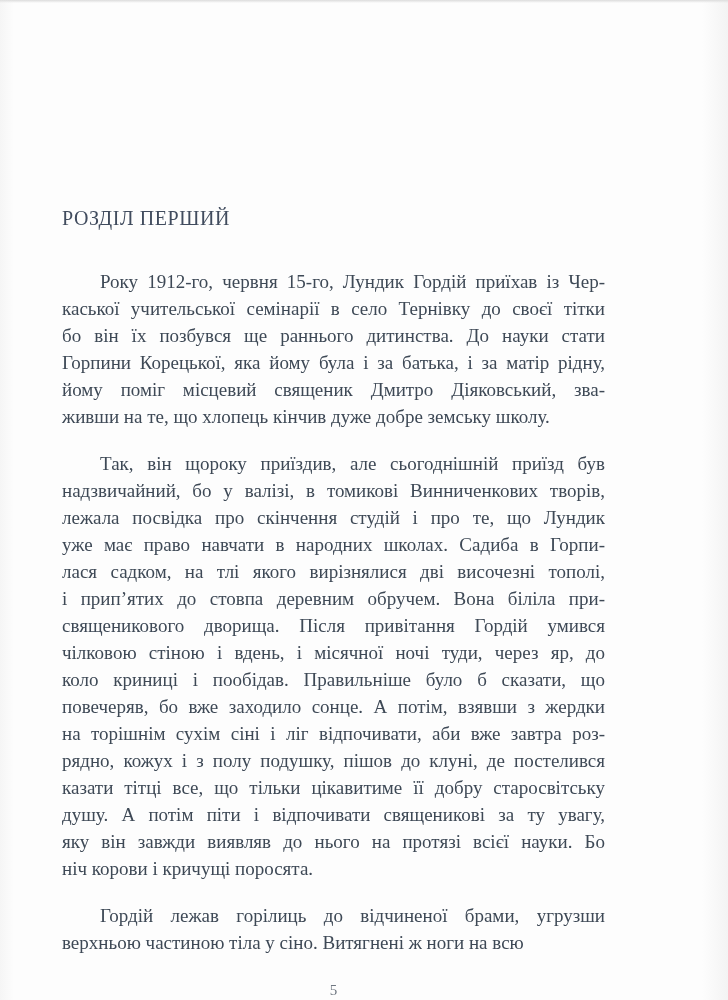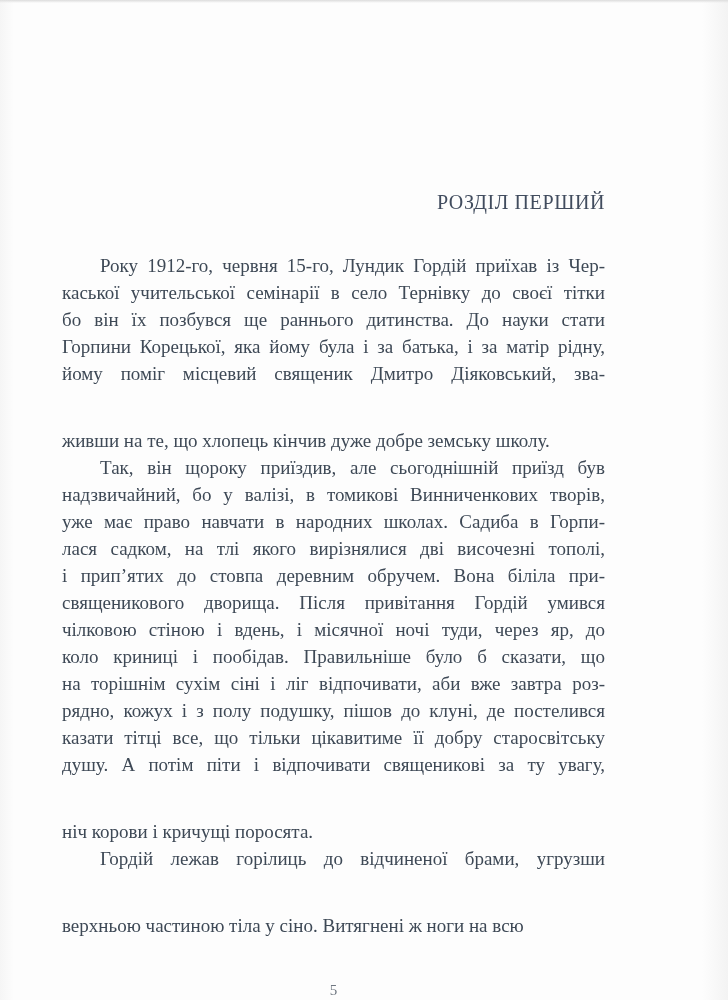--- a/index.html
+++ b/index.html
@@ -34,48 +34,48 @@
     background: linear-gradient(to right, rgba(228,228,228,0.30), rgba(255,255,255,0));
   }
   .page-content {
     position: absolute;
     left: 62px;
     top: 190px;
     width: 543px;
     color: #3e4956;
   }
   .chapter-heading {
-    text-align: right;
+    text-align: left;
     font-size: 20px;
     line-height: 24px;
     letter-spacing: 0.6px;
     color: #414c5e;
-    margin: 0 0 38px 0;
+    margin: 16px 0 38px 0;
     font-weight: normal;
   }
   .page-body {
     font-size: 19px;
     line-height: 27px;
   }
   .paragraph {
     margin: 0;
   }
   .line {
     text-align: justify;
     text-align-last: justify;
     white-space: nowrap;
     height: 27px;
     overflow: visible;
   }
   .line.first {
     text-indent: 38px;
+    margin-top: 20px;
   }
   .line.last {
     text-align-last: left;
-    margin-top: 40px;
   }
   .page-number {
     position: absolute;
     left: 62px;
     top: 979px;
     width: 543px;
     text-align: center;
     font-size: 15px;
     line-height: 22px;
     color: #6f7781;
@@ -95,30 +95,33 @@
         <div class="line first">Року 1912-го, червня 15-го, Лундик Гордій приїхав із Чер-</div>
         <div class="line">каської учительської семінарії в село Тернівку до своєї тітки</div>
         <div class="line">бо він їх позбувся ще раннього дитинства. До науки стати</div>
         <div class="line">Горпини Корецької, яка йому була і за батька, і за матір рідну,</div>
         <div class="line">йому поміг місцевий священик Дмитро Діяковський, зва-</div>
         <div class="line last">живши на те, що хлопець кінчив дуже добре земську школу.</div>
       </div>
       <div class="paragraph">
         <div class="line first">Так, він щороку приїздив, але сьогоднішній приїзд був</div>
         <div class="line">надзвичайний, бо у валізі, в томикові Винниченкових творів,</div>
+        <div class="line">лежала посвідка про скінчення студій і про те, що Лундик</div>
         <div class="line">уже має право навчати в народних школах. Садиба в Горпи-</div>
         <div class="line">лася садком, на тлі якого вирізнялися дві височезні тополі,</div>
         <div class="line">і прип’ятих до стовпа деревним обручем. Вона біліла при-</div>
         <div class="line">священикового дворища. Після привітання Гордій умився</div>
         <div class="line">чілковою стіною і вдень, і місячної ночі туди, через яр, до</div>
         <div class="line">коло криниці і пообідав. Правильніше було б сказати, що</div>
+        <div class="line">повечеряв, бо вже заходило сонце. А потім, взявши з жердки</div>
         <div class="line">на торішнім сухім сіні і ліг відпочивати, аби вже завтра роз-</div>
         <div class="line">рядно, кожух і з полу подушку, пішов до клуні, де постелився</div>
         <div class="line">казати тітці все, що тільки цікавитиме її добру старосвітську</div>
         <div class="line">душу. А потім піти і відпочивати священикові за ту увагу,</div>
+        <div class="line">яку він завжди виявляв до нього на протязі всієї науки. Бо</div>
         <div class="line last">ніч корови і кричущі поросята.</div>
       </div>
       <div class="paragraph">
         <div class="line first">Гордій лежав горілиць до відчиненої брами, угрузши</div>
         <div class="line last">верхньою частиною тіла у сіно. Витягнені ж ноги на всю</div>
       </div>
     </div>
 </div>
 
 <div class="page-number">5</div>

